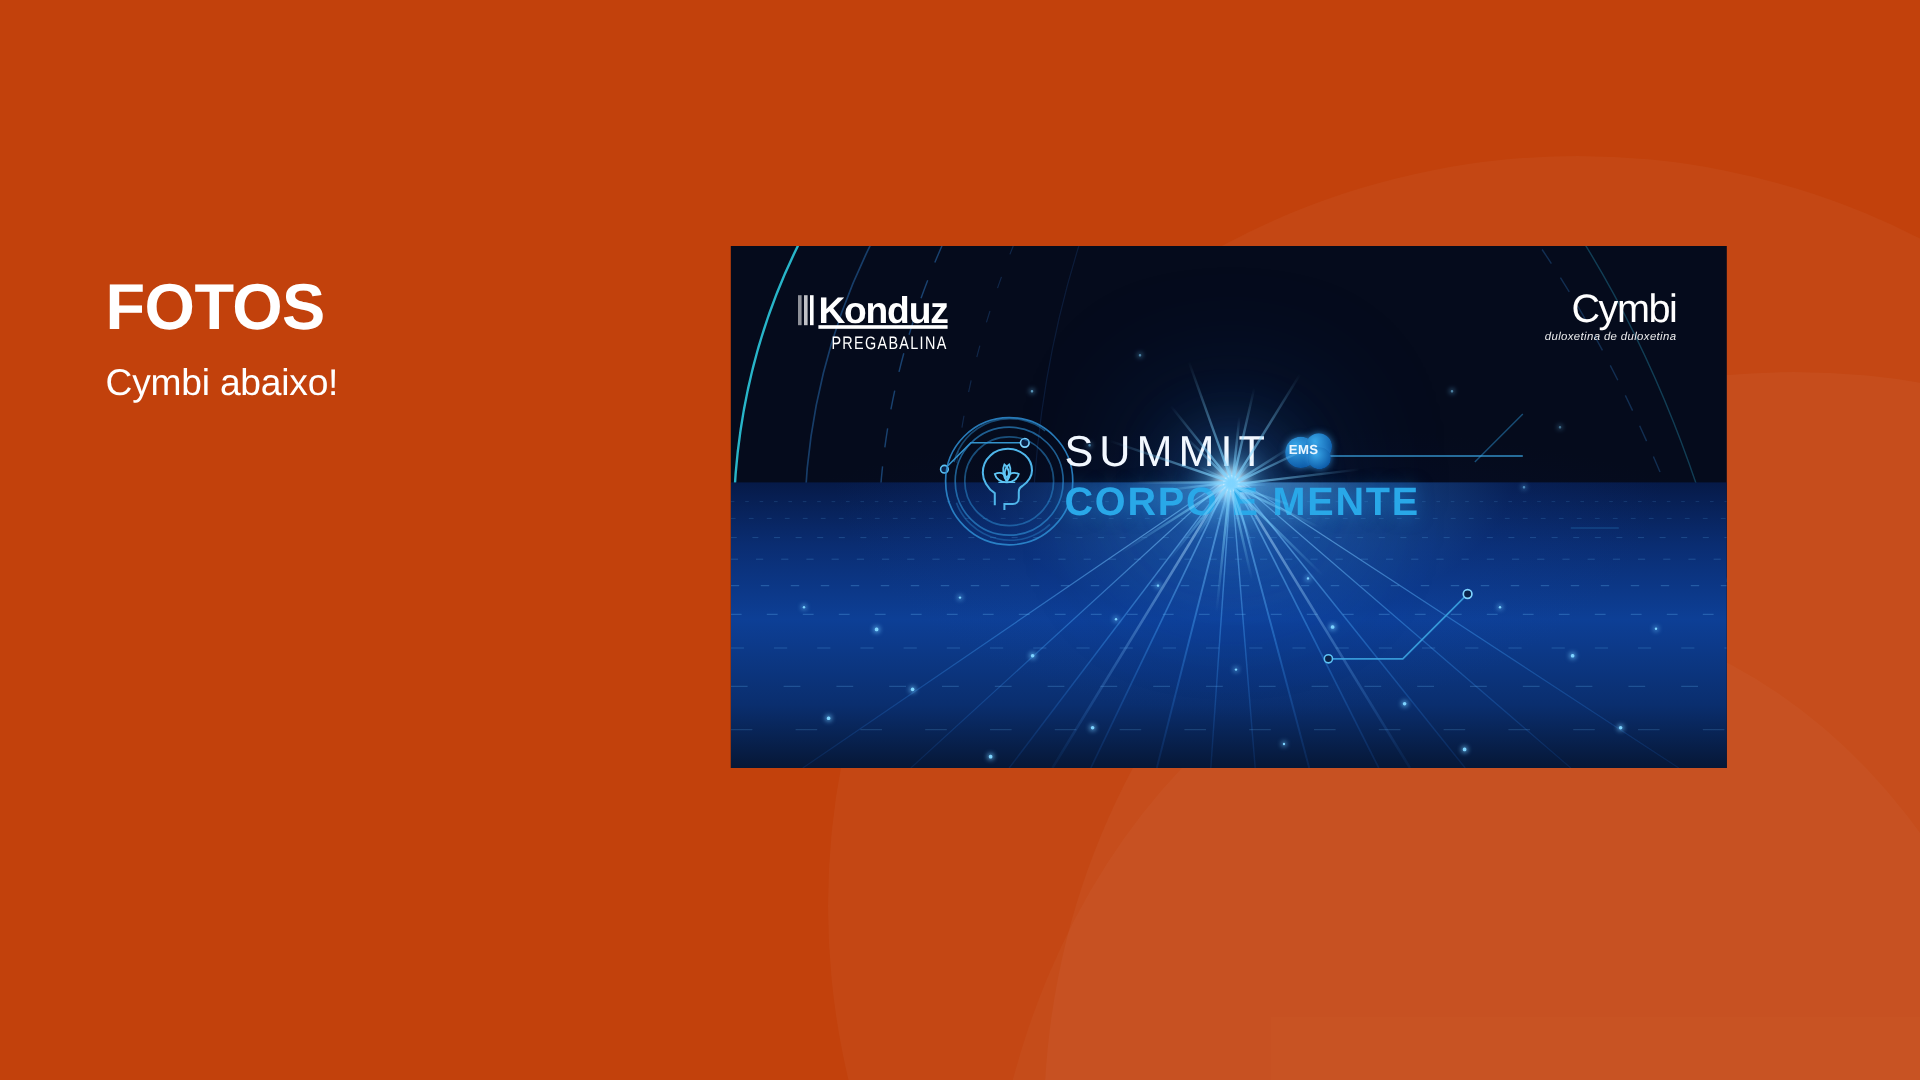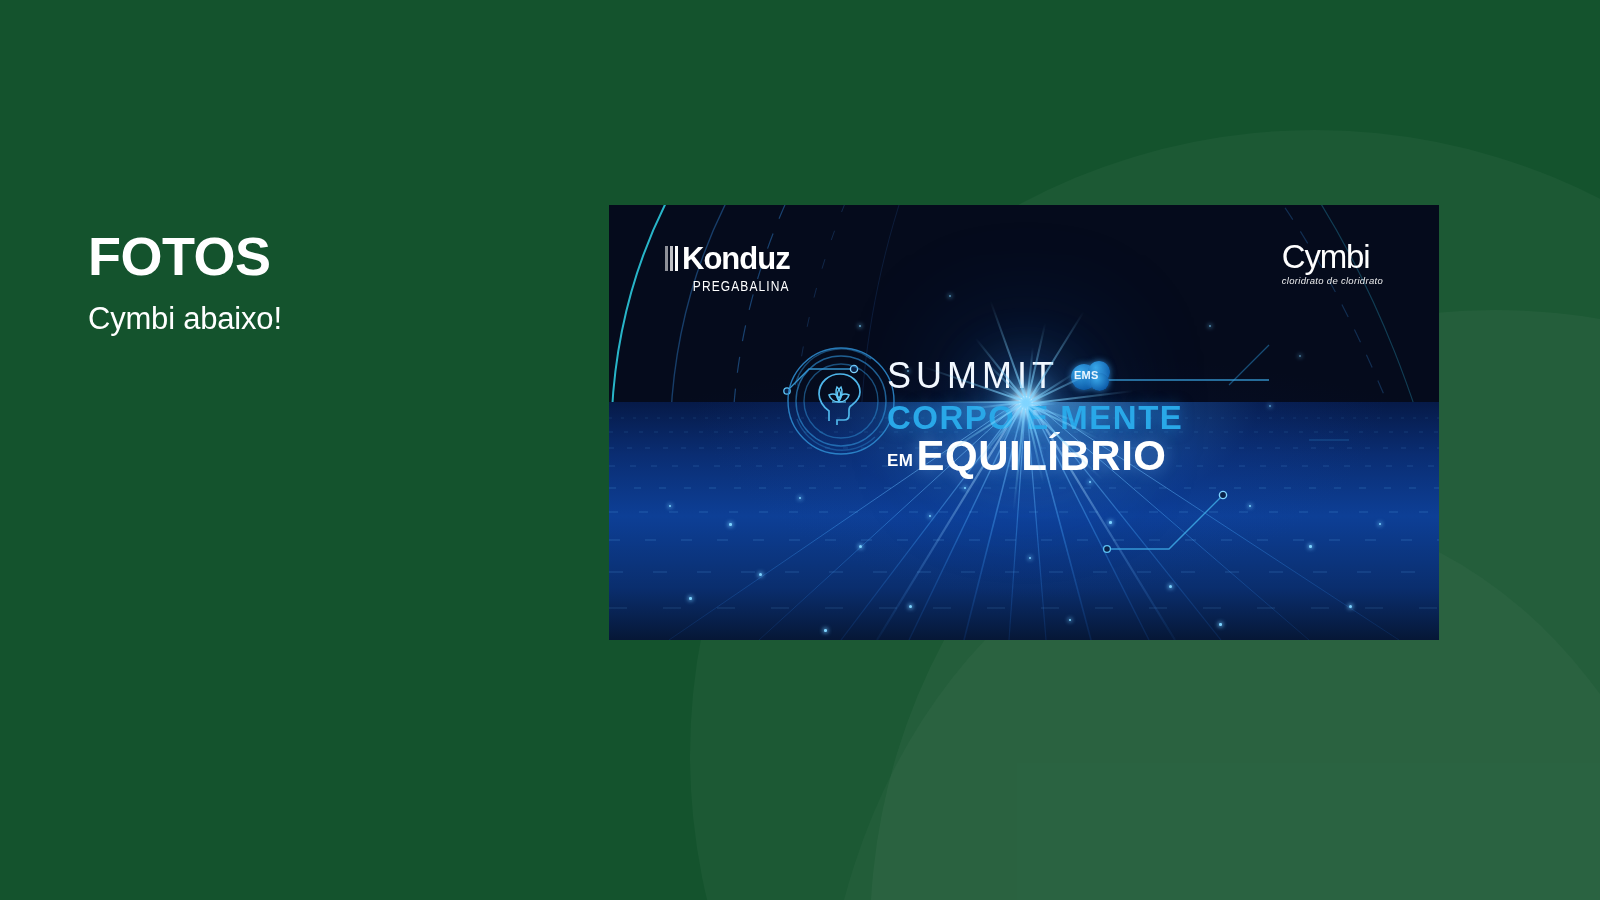--- a/index.html
+++ b/index.html
@@ -6,21 +6,21 @@
   html, body {
     width:1600px; height:900px;
     overflow:hidden;
     font-family:"Liberation Sans", sans-serif;
   }
 
   
   #slide {
     position:relative;
     width:1600px; height:900px;
-    background:#14532d;
+    background:#c2410c;
     overflow:hidden;
   }
   .bg-swoosh-a, .bg-swoosh-b, .bg-swoosh-c { position:absolute; pointer-events:none; }
   .bg-swoosh-a {
     right:-340px; bottom:-480px;
     width:1250px; height:1250px;
     border-radius:50%;
     background:rgba(255,255,255,0.035);
   }
   .bg-swoosh-b {
@@ -134,31 +134,31 @@
     color:#fff;
     line-height:1;
   }
   .konduz-row { display:flex; align-items:center; }
   .konduz-bars { display:flex; gap:2px; margin-right:4px; }
   .konduz-bars i { display:block; width:3px; height:25px; background:#fff; }
   .konduz-bars i:nth-child(1){opacity:.55;}
   .konduz-bars i:nth-child(2){opacity:.75;}
   .konduz-bars i:nth-child(3){opacity:1;}
   #konduz-word {
-    font-size:31px; font-weight:bold; letter-spacing:-1px;
+    font-size:31px; font-weight:bold; letter-spacing:-1px;text-decoration:underline;
   }
   #konduz-sub {
     font-size:12px; letter-spacing:1.1px;
     text-align:right; margin-top:4px;
     transform:scaleY(1.25); transform-origin:right top;
   }
 
   #cymbi-logo {
-    position:absolute; right:56px; top:35px;
-    color:#fff; line-height:1;
+    position:absolute; right:42px; top:35px;
+    color:#fff; text-align:right; line-height:1;
   }
   #cymbi-word {
     font-size:33px; font-weight:normal; letter-spacing:-1.2px;
   }
   #cymbi-sub {
     font-size:9.5px; letter-spacing:.3px; margin-top:3px;
     opacity:.92;
     font-style:italic;
   }
 
@@ -361,38 +361,34 @@
             <i></i>
             <i></i>
         </span>
         <span id="konduz-word">Konduz</span>
       </div>
       <div id="konduz-sub">PREGABALINA</div>
     </div>
 
     <div id="cymbi-logo">
       <div id="cymbi-word">Cymbi</div>
-      <div id="cymbi-sub">cloridrato de cloridrato</div>
+      <div id="cymbi-sub">duloxetina de duloxetina</div>
     </div>
 
     <div id="lockup">
       <div id="summit-row">
         <span id="summit-word">SUMMIT</span>
         <span id="ems-badge">
           <span class="ems-blob b1"></span>
           <span class="ems-blob b2"></span>
           <span class="ems-blob b3"></span>
           <span id="ems-text">EMS</span>
         </span>
       </div>
       <div id="corpo-line">CORPO E MENTE</div>
-      <div id="equilibrio-row">
-        <span id="em-word">EM</span>
-        <span id="equilibrio-word">EQUILÍBRIO</span>
-      </div>
     </div>
 
   <div class="burst-ray" style="width: 30px; transform: rotate(0deg); background: linear-gradient(to right, rgba(127, 212, 255, 0.8), rgba(120, 200, 255, 0));"></div>
       <div class="burst-ray" style="width: 56px; transform: rotate(18.8571deg); background: linear-gradient(to right, rgba(127, 212, 255, 0.8), rgba(120, 200, 255, 0));"></div>
       <div class="burst-ray" style="width: 82px; transform: rotate(25.7143deg); background: linear-gradient(to right, rgba(127, 212, 255, 0.8), rgba(120, 200, 255, 0));"></div>
       <div class="burst-ray" style="width: 108px; transform: rotate(44.5714deg); background: linear-gradient(to right, rgba(127, 212, 255, 0.8), rgba(120, 200, 255, 0));"></div>
       <div class="burst-ray" style="width: 30px; transform: rotate(51.4286deg); background: linear-gradient(to right, rgba(127, 212, 255, 0.8), rgba(120, 200, 255, 0));"></div>
       <div class="burst-ray" style="width: 56px; transform: rotate(70.2857deg); background: linear-gradient(to right, rgba(127, 212, 255, 0.8), rgba(120, 200, 255, 0));"></div>
       <div class="burst-ray" style="width: 82px; transform: rotate(77.1429deg); background: linear-gradient(to right, rgba(127, 212, 255, 0.8), rgba(120, 200, 255, 0));"></div>
       <div class="burst-ray" style="width: 108px; transform: rotate(96deg); background: linear-gradient(to right, rgba(127, 212, 255, 0.8), rgba(120, 200, 255, 0));"></div>

